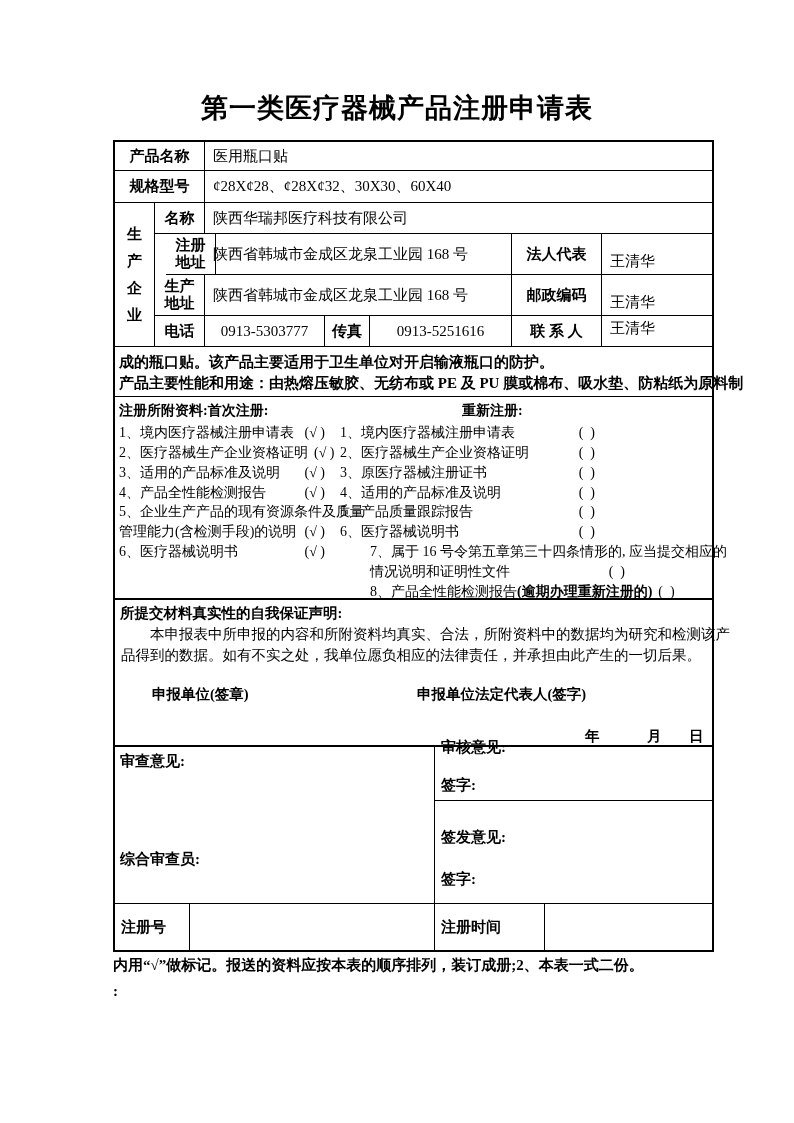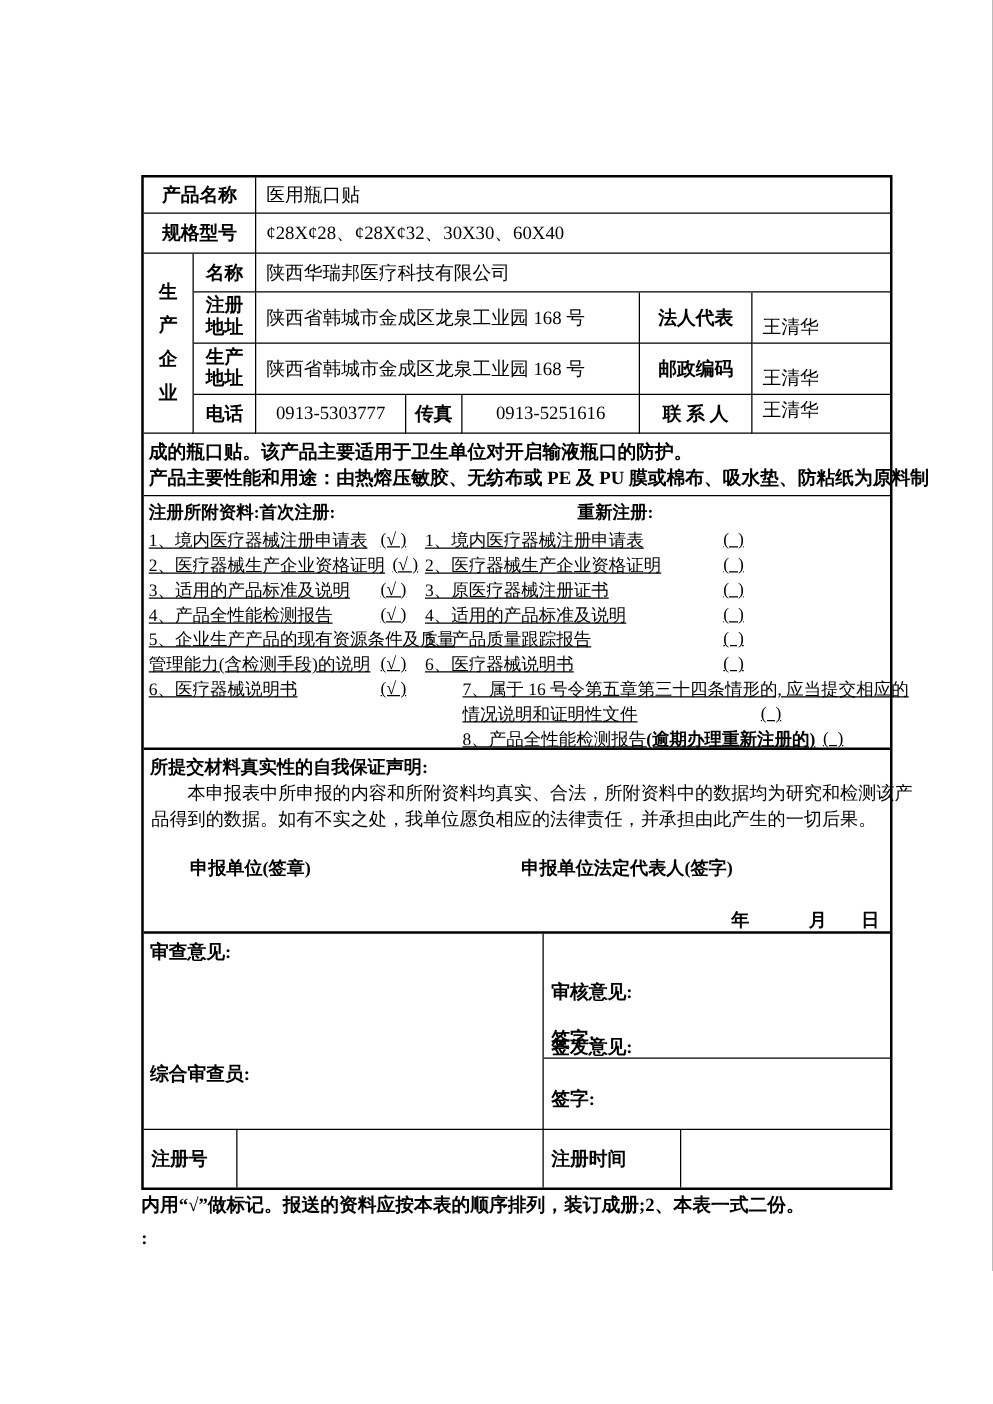--- a/index.html
+++ b/index.html
@@ -4,21 +4,21 @@
 <style>
   html,body{margin:0;padding:0;background:#888;}
   .page{position:relative;width:794px;height:1123px;background:#ffffff;margin:0 auto;
         font-family:"Liberation Serif", serif;color:#000;overflow:hidden;}
   .title{position:absolute;top:90px;left:0;width:794px;text-align:center;
          font-size:27px;font-weight:bold;letter-spacing:1px;}
   .table{position:absolute;left:113px;top:140px;width:597px;height:808px;
          border:2px solid #000;box-sizing:content-box;}
   .c{position:absolute;box-sizing:border-box;border-right:1px solid #000;border-bottom:1px solid #000;
      display:flex;align-items:center;font-size:15px;white-space:nowrap;overflow:visible;}
-  .nr{border-right:none;} .nb{border-bottom:none;} .b2{border-bottom-width:2px;text-decoration:underline;}
+  .nr{border-right:none;} .nb{border-bottom:none;} .b2{border-bottom-width:2px;}
   .ctr{justify-content:center;} .bold{font-weight:bold;} .blk{display:block;}
   .padl{padding-left:8px;} .bot{align-items:flex-end;padding-bottom:3px;} .topal{align-items:flex-start;padding-top:3px;}
   .vlab{width:16px;word-break:break-all;white-space:normal;line-height:27px;text-align:center;
         font-weight:bold;margin:auto;}
   .wrap2{width:32px;word-break:break-all;white-space:normal;line-height:17px;text-align:center;
          font-weight:bold;margin:auto;}
   .perf{padding:5px 6px 0 4px;font-weight:bold;line-height:21px;font-size:15px;}
   .chk{padding:3px 0 0 0;font-size:14px;}
   .chk-head{position:relative;height:22px;line-height:22px;}
   .chk-head .h1{position:absolute;left:4px;font-weight:bold;}
@@ -38,37 +38,38 @@
   .decl .dm{position:absolute;left:532px;top:127px;font-weight:bold;}
   .decl .dd{position:absolute;left:574px;top:127px;font-weight:bold;}
   .rvw-lab{position:absolute;font-weight:bold;font-size:15px;}
   .notes{position:absolute;left:113px;top:952px;width:640px;font-size:15px;font-weight:bold;line-height:26px;}
 </style>
 </head>
 <body>
 
 <div class="page">
 
+  <div class="title">第一类医疗器械产品注册申请表</div>
 
   <div class="table">
 
     <div class="c ctr bold" style="left:0;top:0;width:90px;height:29px;">产品名称</div>
     <div class="c nr padl" style="left:90px;top:0;width:507px;height:29px;">医用瓶口贴</div>
 
     <div class="c ctr bold" style="left:0;top:29px;width:90px;height:32px;">规格型号</div>
     <div class="c nr padl" style="left:90px;top:29px;width:507px;height:32px;">¢28X¢28、¢28X¢32、30X30、60X40</div>
 
     <div class="c" style="left:0;top:61px;width:40px;height:144px;">
       <span class="vlab">生产企业</span>
     </div>
 
     <div class="c ctr bold" style="left:40px;top:61px;width:50px;height:31px;">名称</div>
     <div class="c nr padl" style="left:90px;top:61px;width:507px;height:31px;">陕西华瑞邦医疗科技有限公司</div>
 
-    <div class="c" style="left:40px;top:92px;width:50px;height:41px;">
+    <div class="c" style="left:51px;top:92px;width:50px;height:41px;">
       <span class="wrap2">注册地址</span>
     </div>
     <div class="c padl" style="left:90px;top:92px;width:307px;height:41px;">陕西省韩城市金成区龙泉工业园 168 号</div>
     <div class="c ctr bold" style="left:397px;top:92px;width:90px;height:41px;">法人代表</div>
     <div class="c nr padl bot" style="left:487px;top:92px;width:110px;height:41px;">王清华</div>
 
     <div class="c" style="left:40px;top:133px;width:50px;height:41px;">
       <span class="wrap2">生产地址</span>
     </div>
     <div class="c padl" style="left:90px;top:133px;width:307px;height:41px;">陕西省韩城市金成区龙泉工业园 168 号</div>
@@ -185,21 +186,21 @@
       <div class="rep">申报单位法定代表人(签字)</div>
       <div class="dy">年</div>
       <div class="dm">月</div>
       <div class="dd">日</div>
     </div>
 
     <div class="c blk" style="left:0;top:605px;width:320px;height:157px;">
       <span class="rvw-lab" style="left:5px;top:5px;">审查意见:</span>
       <span class="rvw-lab" style="left:5px;top:103px;">综合审查员:</span>
     </div>
-    <div class="c nr blk" style="left:320px;top:637px;width:277px;height:68px;">
+    <div class="c nr blk" style="left:320px;top:591px;width:277px;height:68px;">
       <span class="rvw-lab" style="left:6px;top:5px;">审核意见:</span>
       <span class="rvw-lab" style="left:6px;top:43px;">签字:</span>
     </div>
     <div class="c nr blk" style="left:320px;top:681px;width:277px;height:81px;">
       <span class="rvw-lab" style="left:6px;top:5px;">签发意见:</span>
       <span class="rvw-lab" style="left:6px;top:47px;">签字:</span>
     </div>
 
     <div class="c nb bold" style="left:0;top:762px;width:75px;height:46px;padding-left:6px;">注册号</div>
     <div class="c nb" style="left:75px;top:762px;width:245px;height:46px;"></div>

